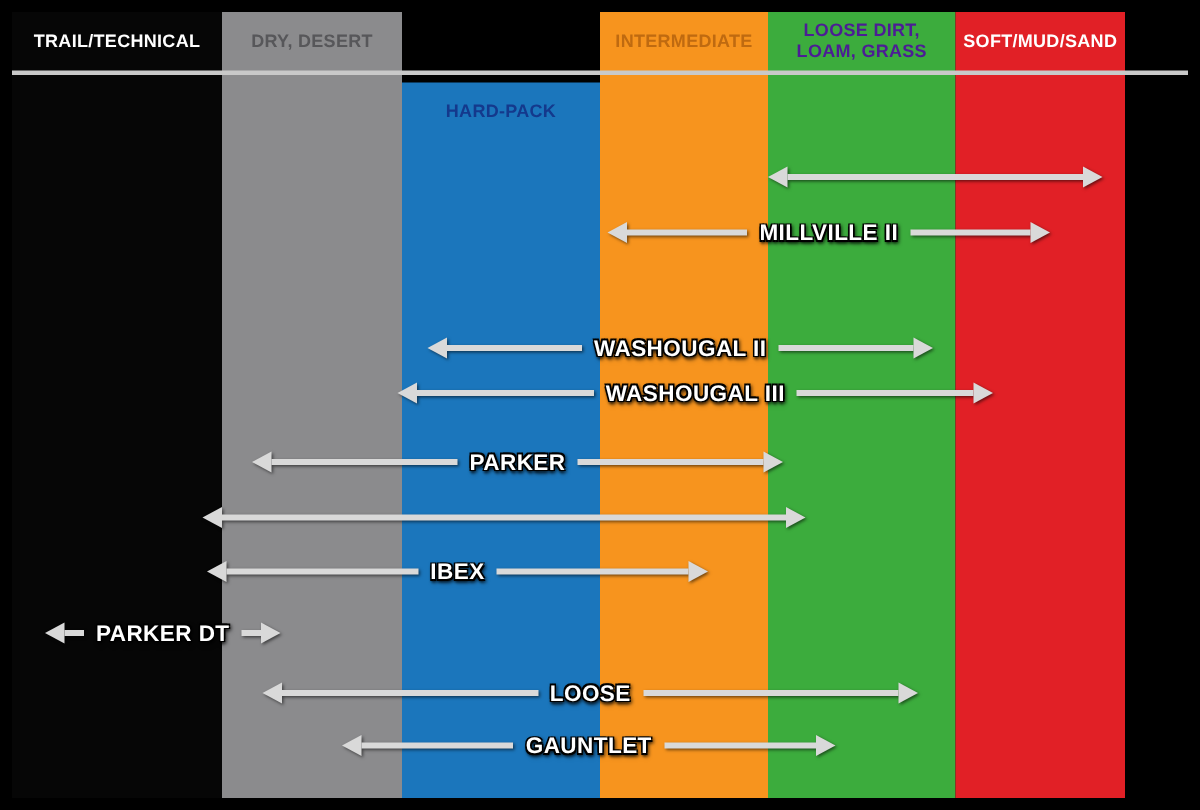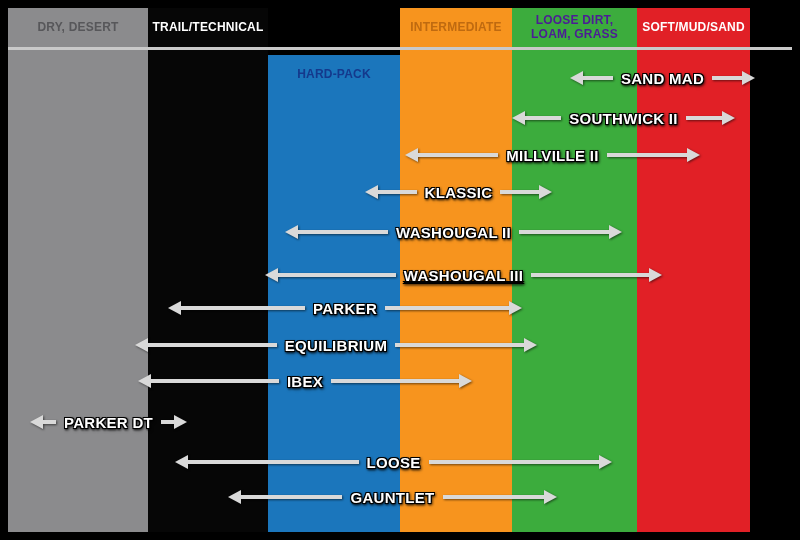--- a/index.html
+++ b/index.html
@@ -39,95 +39,79 @@
     letter-spacing:0.3px; white-space:nowrap;
     text-shadow:-1px -1px 0 #000, 1px -1px 0 #000, -1px 1px 0 #000, 1px 1px 0 #000, 0 2px 2px rgba(0,0,0,0.6);
   }
 </style>
 </head>
 <body>
 
 <div class="frame">
   <div class="board">
 
+    <div class="col" style="background: rgb(6, 6, 6);">
+      <div class="col-header" style="color: rgb(255, 255, 255);">TRAIL/TECHNICAL</div>
+    </div>
     <div class="col" style="background: rgb(139, 139, 141);">
       <div class="col-header" style="color: rgb(87, 87, 90);">DRY, DESERT</div>
-    </div>
-    <div class="col" style="background: rgb(6, 6, 6);">
-      <div class="col-header" style="color: rgb(255, 255, 255);">TRAIL/TECHNICAL</div>
     </div>
     <div class="col" style="background: rgb(27, 118, 188); margin-top: 47px;">
       <div class="col-header" style="color: rgb(20, 57, 140);">HARD-PACK</div>
     </div>
     <div class="col" style="background: rgb(247, 148, 30);">
       <div class="col-header" style="color: rgb(191, 106, 16);">INTERMEDIATE</div>
     </div>
     <div class="col" style="background: rgb(60, 172, 61);">
       <div class="col-header" style="color: #4c1d95;">LOOSE DIRT, LOAM, GRASS</div>
     </div>
     <div class="col" style="background: rgb(225, 32, 38);">
       <div class="col-header" style="color: rgb(255, 255, 255);">SOFT/MUD/SAND</div>
     </div>
 
     <div class="divider" style="background: rgb(201, 201, 201);"></div>
 
     <div class="rows">
-        <div class="arrow-row" style="left: 562px; width: 185px; top: 59px;">
-          <span class="ah ah-left"></span>
-          <span class="aline"></span>
-          <span class="alabel">SAND MAD</span>
-          <span class="aline"></span>
-          <span class="ah ah-right"></span>
-        </div>
         <div class="arrow-row" style="left: 504px; width: 223px; top: 99px;">
           <span class="ah ah-left"></span>
           <span class="aline"></span>
-          <span class="alabel">SOUTHWICK II</span>
           <span class="aline"></span>
           <span class="ah ah-right"></span>
         </div>
         <div class="arrow-row" style="left: 397px; width: 295px; top: 136px;">
           <span class="ah ah-left"></span>
           <span class="aline"></span>
           <span class="alabel">MILLVILLE II</span>
           <span class="aline"></span>
           <span class="ah ah-right"></span>
         </div>
-        <div class="arrow-row" style="left: 357px; width: 187px; top: 173px;">
-          <span class="ah ah-left"></span>
-          <span class="aline"></span>
-          <span class="alabel">KLASSIC</span>
-          <span class="aline"></span>
-          <span class="ah ah-right"></span>
-        </div>
         <div class="arrow-row" style="left: 277px; width: 337px; top: 213px;">
           <span class="ah ah-left"></span>
           <span class="aline"></span>
           <span class="alabel">WASHOUGAL II</span>
           <span class="aline"></span>
           <span class="ah ah-right"></span>
         </div>
-        <div class="arrow-row" style="left: 257px; width: 397px; top: 256px; text-decoration: underline;">
+        <div class="arrow-row" style="left: 257px; width: 397px; top: 243px;">
           <span class="ah ah-left"></span>
           <span class="aline"></span>
           <span class="alabel">WASHOUGAL III</span>
           <span class="aline"></span>
           <span class="ah ah-right"></span>
         </div>
         <div class="arrow-row" style="left: 160px; width: 354px; top: 289px;">
           <span class="ah ah-left"></span>
           <span class="aline"></span>
           <span class="alabel">PARKER</span>
           <span class="aline"></span>
           <span class="ah ah-right"></span>
         </div>
         <div class="arrow-row" style="left: 127px; width: 402px; top: 326px;">
           <span class="ah ah-left"></span>
           <span class="aline"></span>
-          <span class="alabel">EQUILIBRIUM</span>
           <span class="aline"></span>
           <span class="ah ah-right"></span>
         </div>
         <div class="arrow-row" style="left: 130px; width: 334px; top: 362px;">
           <span class="ah ah-left"></span>
           <span class="aline"></span>
           <span class="alabel">IBEX</span>
           <span class="aline"></span>
           <span class="ah ah-right"></span>
         </div>

